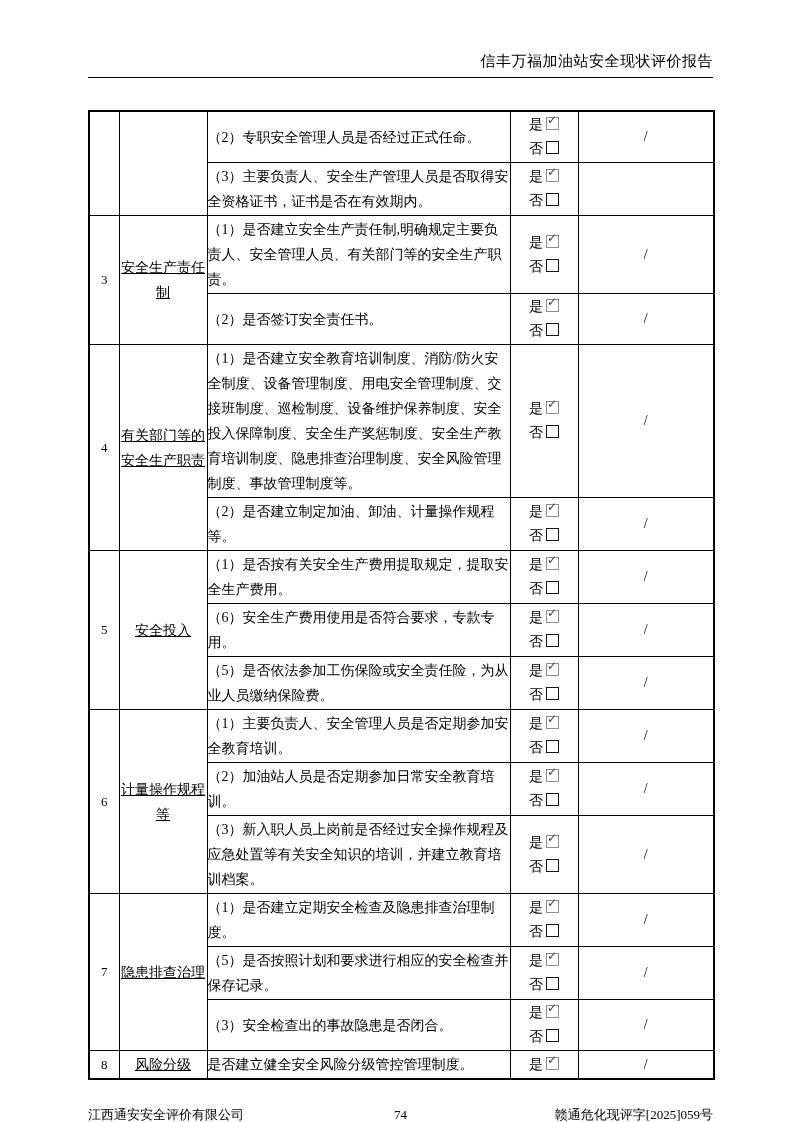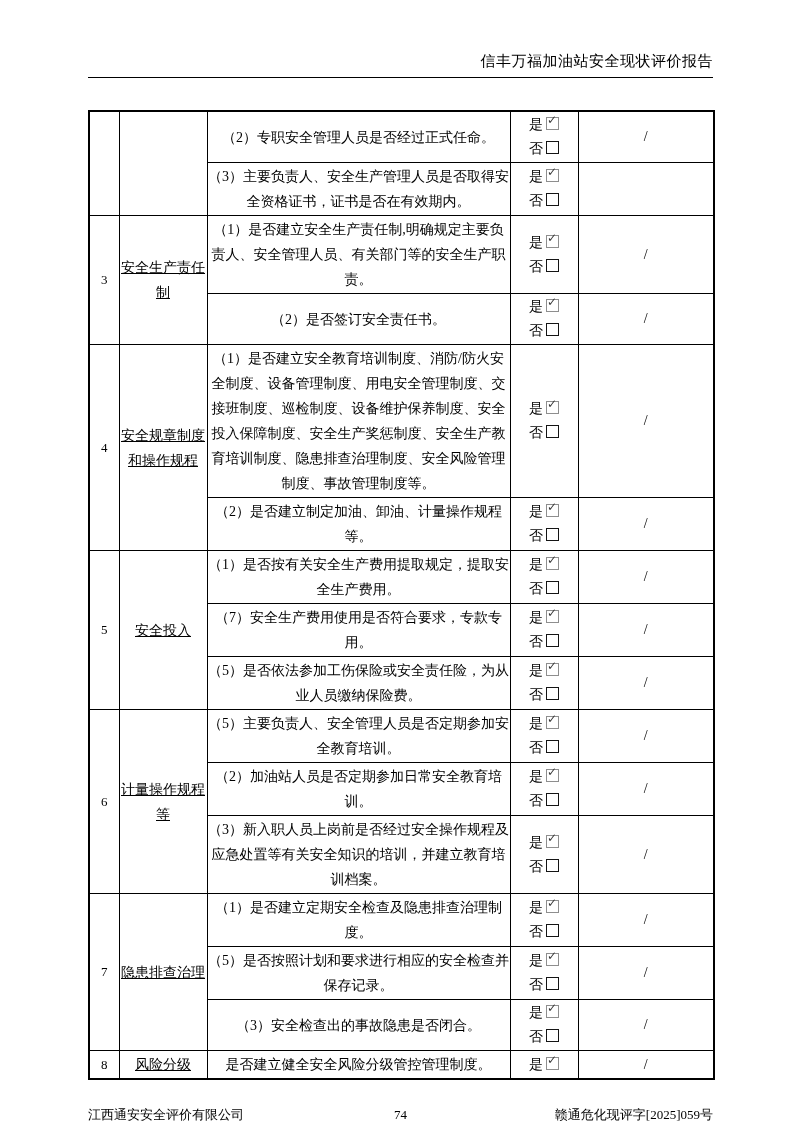--- a/index.html
+++ b/index.html
@@ -33,21 +33,21 @@
     font-size:14px;
   }
   table.checklist td {
     border:1px solid #000;
     vertical-align:middle;
     padding:1px 0;
     overflow:hidden;
   }
   td.col-num  { text-align:center; font-size:13px; }
   td.col-cat  { text-align:center; padding:1px 14px; line-height:25px;text-decoration:underline; }
-  td.col-q    { padding:2px 6px; line-height:25px; text-align:center;margin-top:20px; }
+  td.col-q    { padding:2px 6px; line-height:25px; text-align:left;margin-top:20px; }
   td.col-ans  { text-align:center; }
   td.col-remark { text-align:center; font-size:14px; }
   .optline { line-height:24px; white-space:nowrap; }
   .cb {
     display:inline-block;
     width:11px; height:11px;
     border:1px solid #141414;
     margin-left:3px;
     vertical-align:-1px;
     position:relative;
@@ -125,21 +125,21 @@
           <tr>
             <td class="col-q">（2）是否签订安全责任书。</td>
             <td class="col-ans">
               <div class="optline"><span>是</span><span class="cb checked"><span class="tick">✓</span></span></div>
               <div class="optline"><span>否</span><span class="cb"></span></div>
             </td>
             <td class="col-remark">/</td>
           </tr>
           <tr>
             <td class="col-num" rowspan="2">4</td>
-            <td class="col-cat" rowspan="2">安全规章制度和操作规程</td>
+            <td class="col-cat" rowspan="2">有关部门等的安全生产职责</td>
             <td class="col-q">（1）是否建立安全教育培训制度、消防/防火安全制度、设备管理制度、用电安全管理制度、交接班制度、巡检制度、设备维护保养制度、安全投入保障制度、安全生产奖惩制度、安全生产教育培训制度、隐患排查治理制度、安全风险管理制度、事故管理制度等。</td>
             <td class="col-ans">
               <div class="optline"><span>是</span><span class="cb checked"><span class="tick">✓</span></span></div>
               <div class="optline"><span>否</span><span class="cb"></span></div>
             </td>
             <td class="col-remark">/</td>
           </tr>
           <tr>
             <td class="col-q">（2）是否建立制定加油、卸油、计量操作规程等。</td>
             <td class="col-ans">
@@ -152,39 +152,39 @@
             <td class="col-num" rowspan="3">5</td>
             <td class="col-cat" rowspan="3">安全投入</td>
             <td class="col-q">（1）是否按有关安全生产费用提取规定，提取安全生产费用。</td>
             <td class="col-ans">
               <div class="optline"><span>是</span><span class="cb checked"><span class="tick">✓</span></span></div>
               <div class="optline"><span>否</span><span class="cb"></span></div>
             </td>
             <td class="col-remark">/</td>
           </tr>
           <tr>
-            <td class="col-q">（7）安全生产费用使用是否符合要求，专款专用。</td>
+            <td class="col-q">（6）安全生产费用使用是否符合要求，专款专用。</td>
             <td class="col-ans">
               <div class="optline"><span>是</span><span class="cb checked"><span class="tick">✓</span></span></div>
               <div class="optline"><span>否</span><span class="cb"></span></div>
             </td>
             <td class="col-remark">/</td>
           </tr>
           <tr>
             <td class="col-q">（5）是否依法参加工伤保险或安全责任险，为从业人员缴纳保险费。</td>
             <td class="col-ans">
               <div class="optline"><span>是</span><span class="cb checked"><span class="tick">✓</span></span></div>
               <div class="optline"><span>否</span><span class="cb"></span></div>
             </td>
             <td class="col-remark">/</td>
           </tr>
           <tr>
             <td class="col-num" rowspan="3">6</td>
             <td class="col-cat" rowspan="3">计量操作规程等</td>
-            <td class="col-q">（5）主要负责人、安全管理人员是否定期参加安全教育培训。</td>
+            <td class="col-q">（1）主要负责人、安全管理人员是否定期参加安全教育培训。</td>
             <td class="col-ans">
               <div class="optline"><span>是</span><span class="cb checked"><span class="tick">✓</span></span></div>
               <div class="optline"><span>否</span><span class="cb"></span></div>
             </td>
             <td class="col-remark">/</td>
           </tr>
           <tr>
             <td class="col-q">（2）加油站人员是否定期参加日常安全教育培训。</td>
             <td class="col-ans">
               <div class="optline"><span>是</span><span class="cb checked"><span class="tick">✓</span></span></div>

